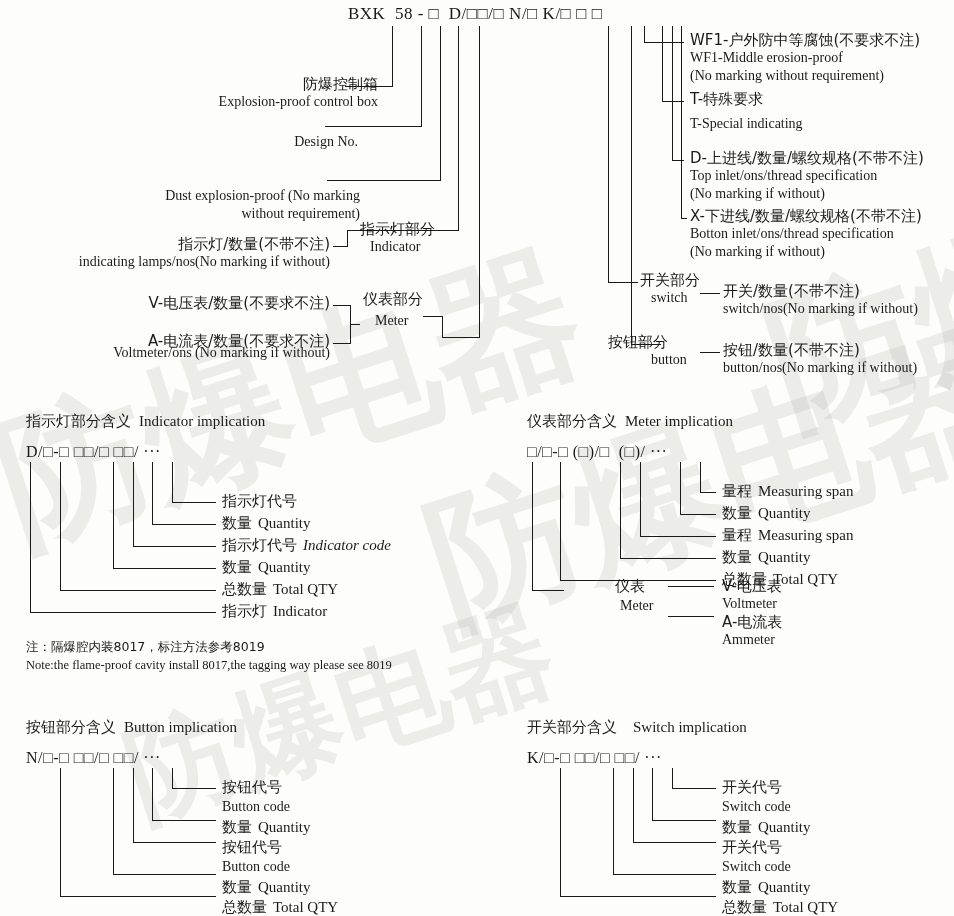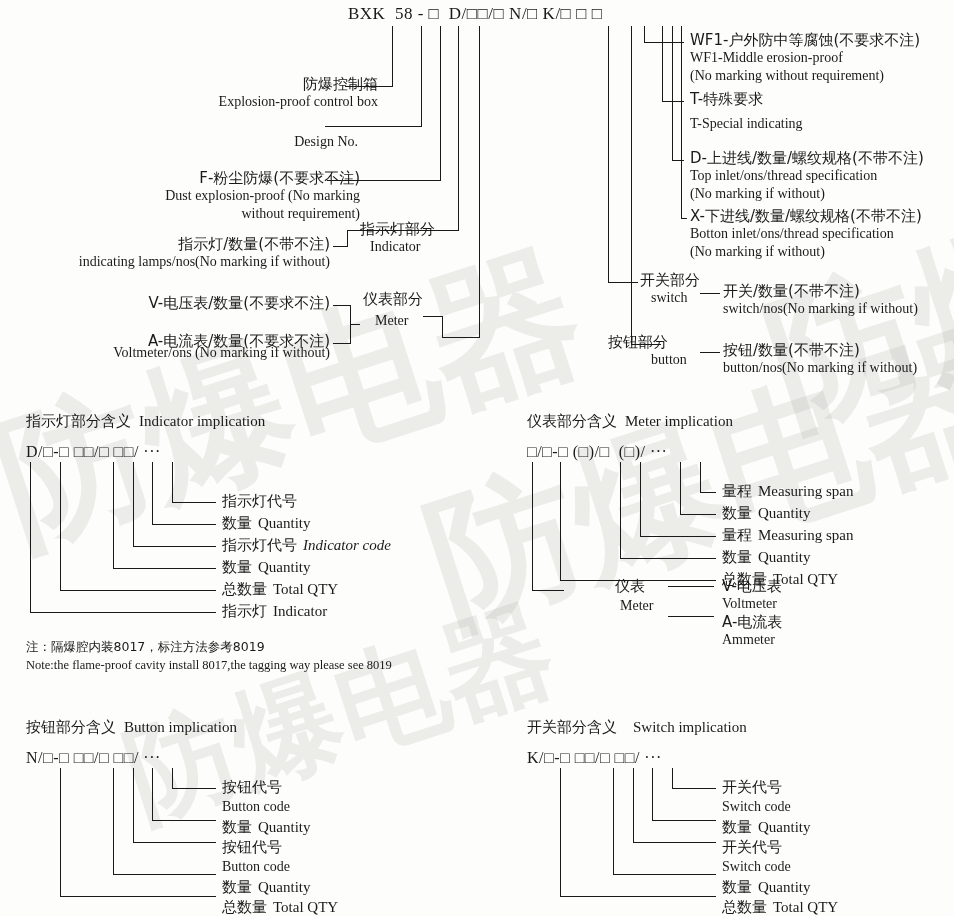--- a/index.html
+++ b/index.html
@@ -85,21 +85,20 @@
   <div class="ln lnh" style="left:423px; top:316px; width:20px;"></div>
   <div class="ln lnv" style="left:442px; top:316px; height:22px;"></div>
   <div class="ln lnh" style="left:442px; top:337px; width:38px;"></div>
   <div class="ln lnv" style="left:479px; top:26px; height:312px;"></div>
 
   <div class="txt cn right" style="left:100px; top:76px; width:278px; font-size:15px;">防爆控制箱</div>
   <div class="txt en right" style="left:100px; top:94px; width:278px; font-size:14px;">Explosion-proof control box</div>
 
   <div class="txt en right" style="left:100px; top:134px; width:258px; font-size:14px;">Design No.</div>
 
-  <div class="txt cn right" style="left:60px; top:170px; width:300px; font-size:15px;">F-粉尘防爆(不要求不注)</div>
   <div class="txt en right" style="left:60px; top:188px; width:300px; font-size:14px;">Dust explosion-proof (No marking</div>
   <div class="txt en right" style="left:60px; top:206px; width:300px; font-size:14px;">without requirement)</div>
 
   <div class="txt cn right" style="left:30px; top:236px; width:300px; font-size:15px;">指示灯/数量(不带不注)</div>
   <div class="txt en right" style="left:10px; top:254px; width:320px; font-size:14px;">indicating lamps/nos(No marking if without)</div>
 
   <div class="txt cn right" style="left:30px; top:295px; width:300px; font-size:15px;">V-电压表/数量(不要求不注)</div>
   <div class="txt en right" style="left:20px; top:313px; width:310px; font-size:14px;margin-top:32px;">Voltmeter/ons (No marking if without)</div>
 
   <div class="txt cn right" style="left:30px; top:333px; width:300px; font-size:15px;">A-电流表/数量(不要求不注)</div>

